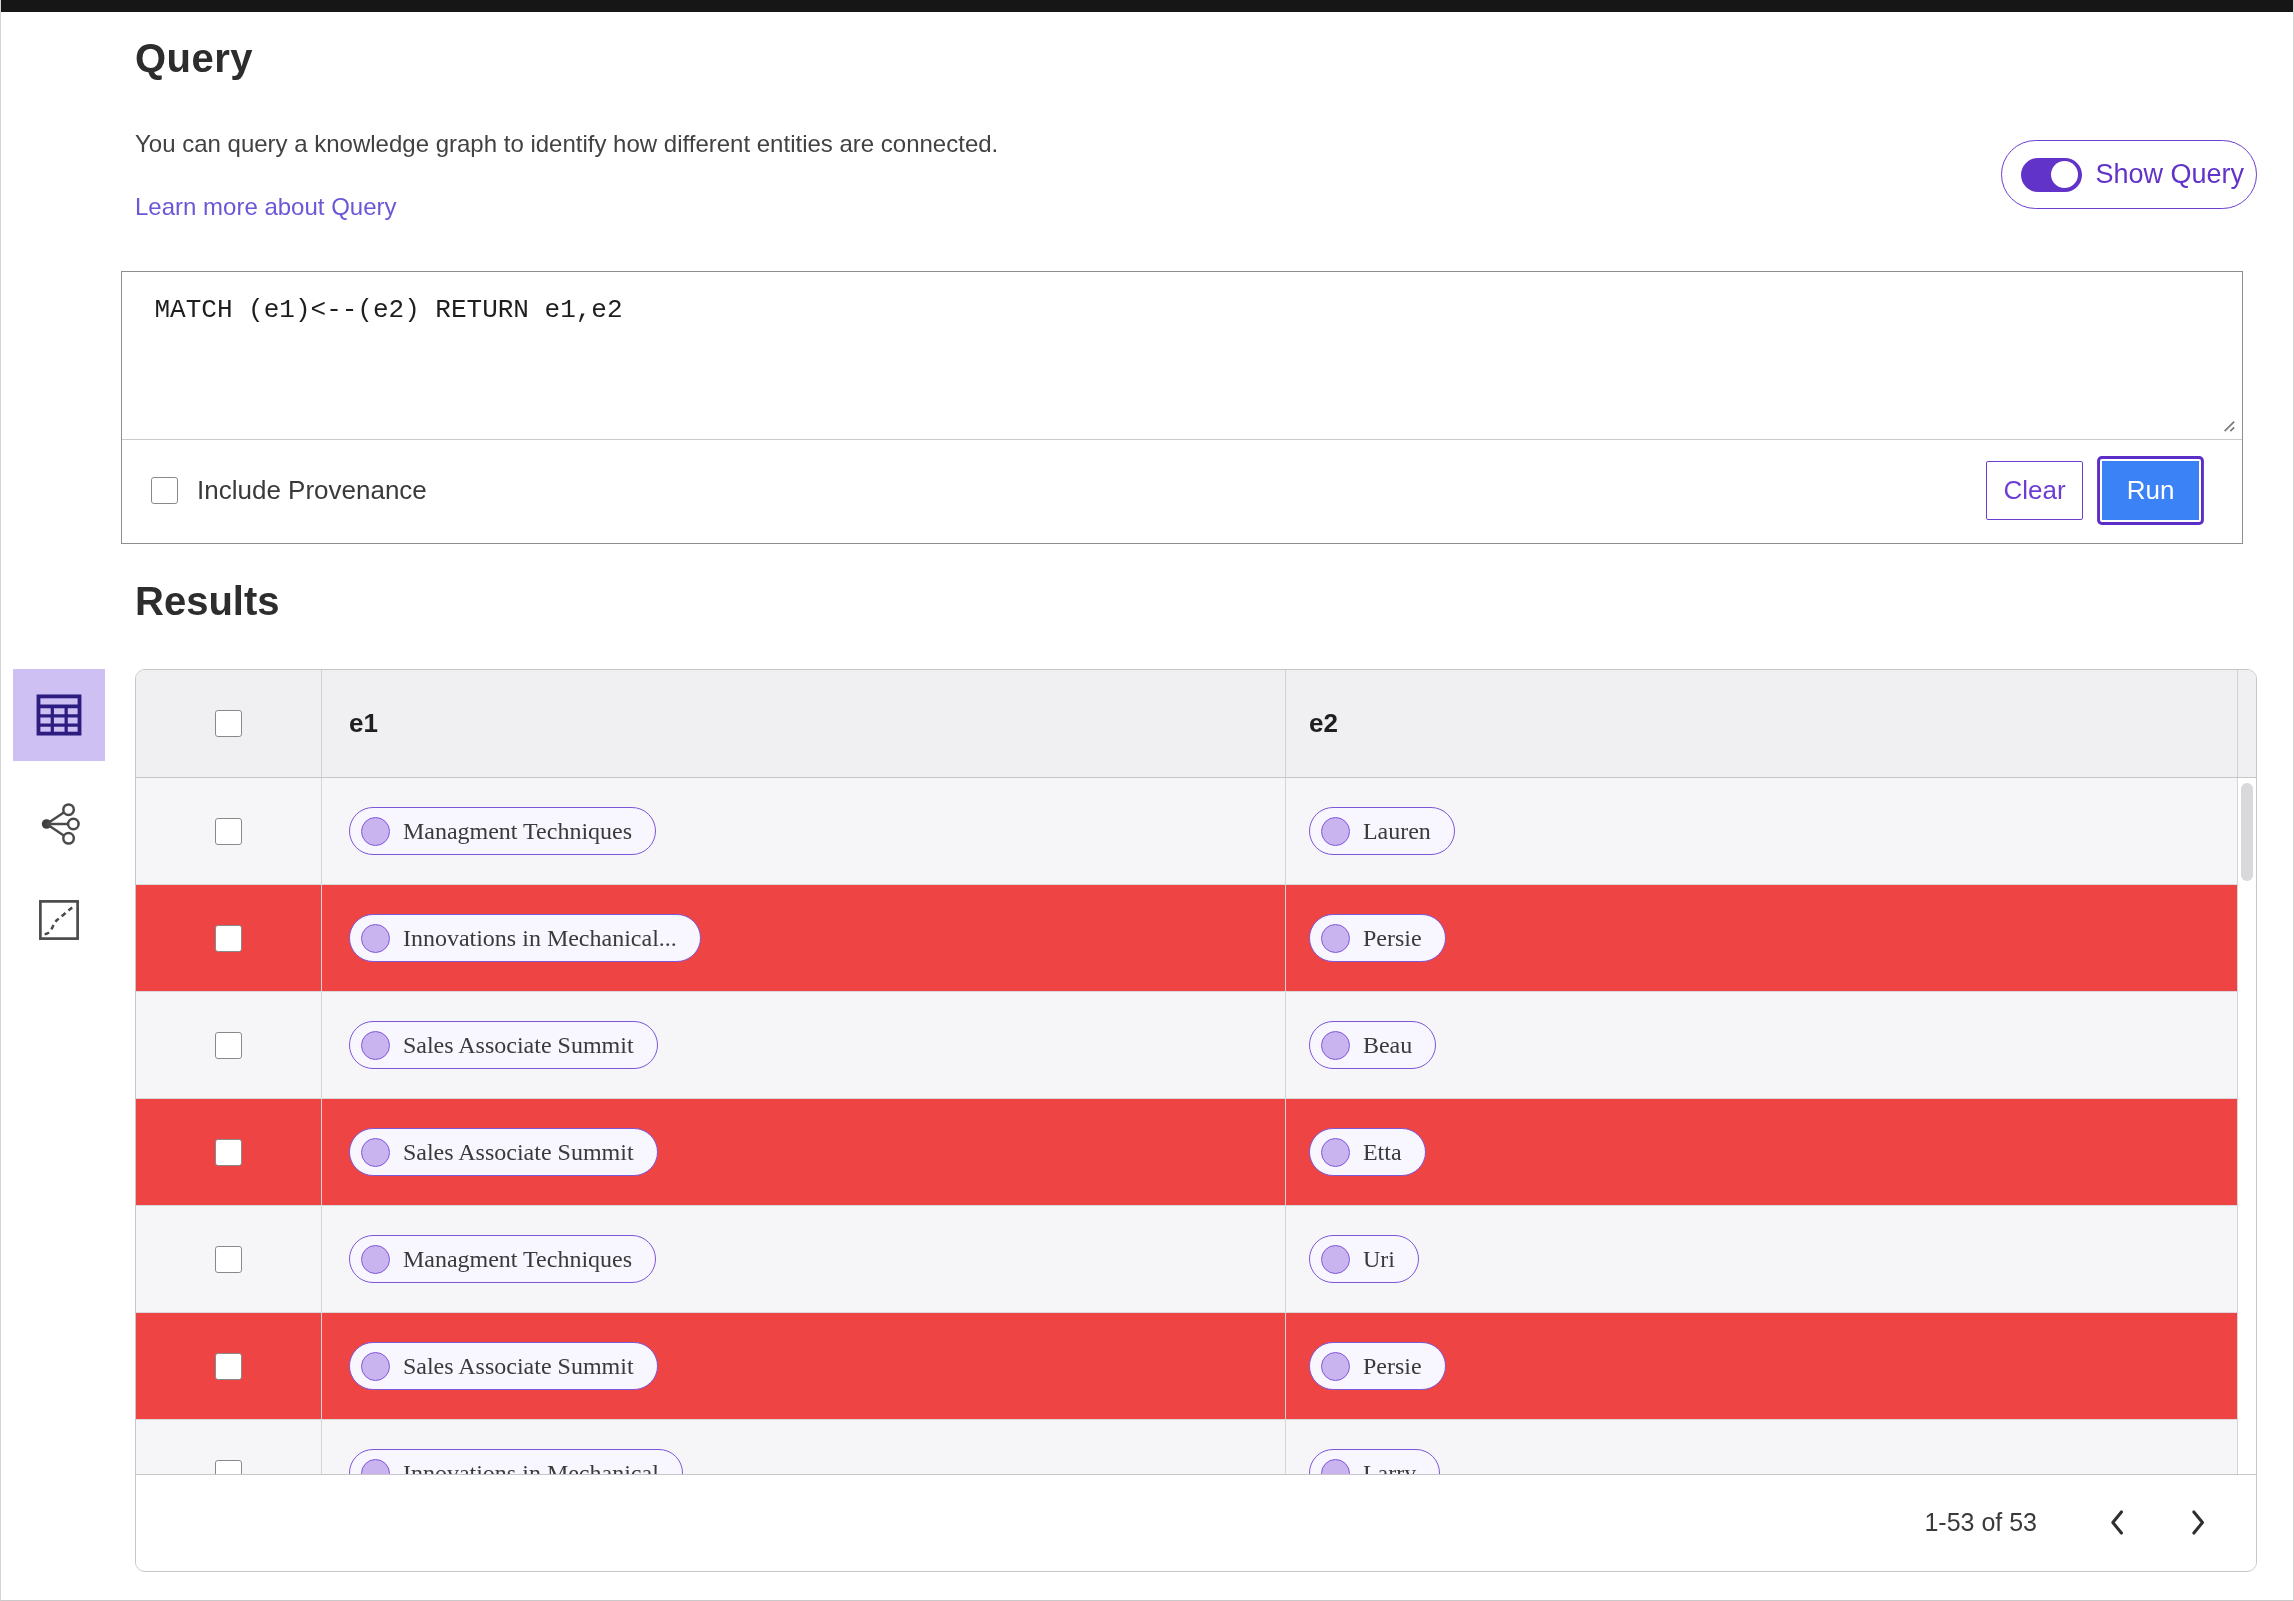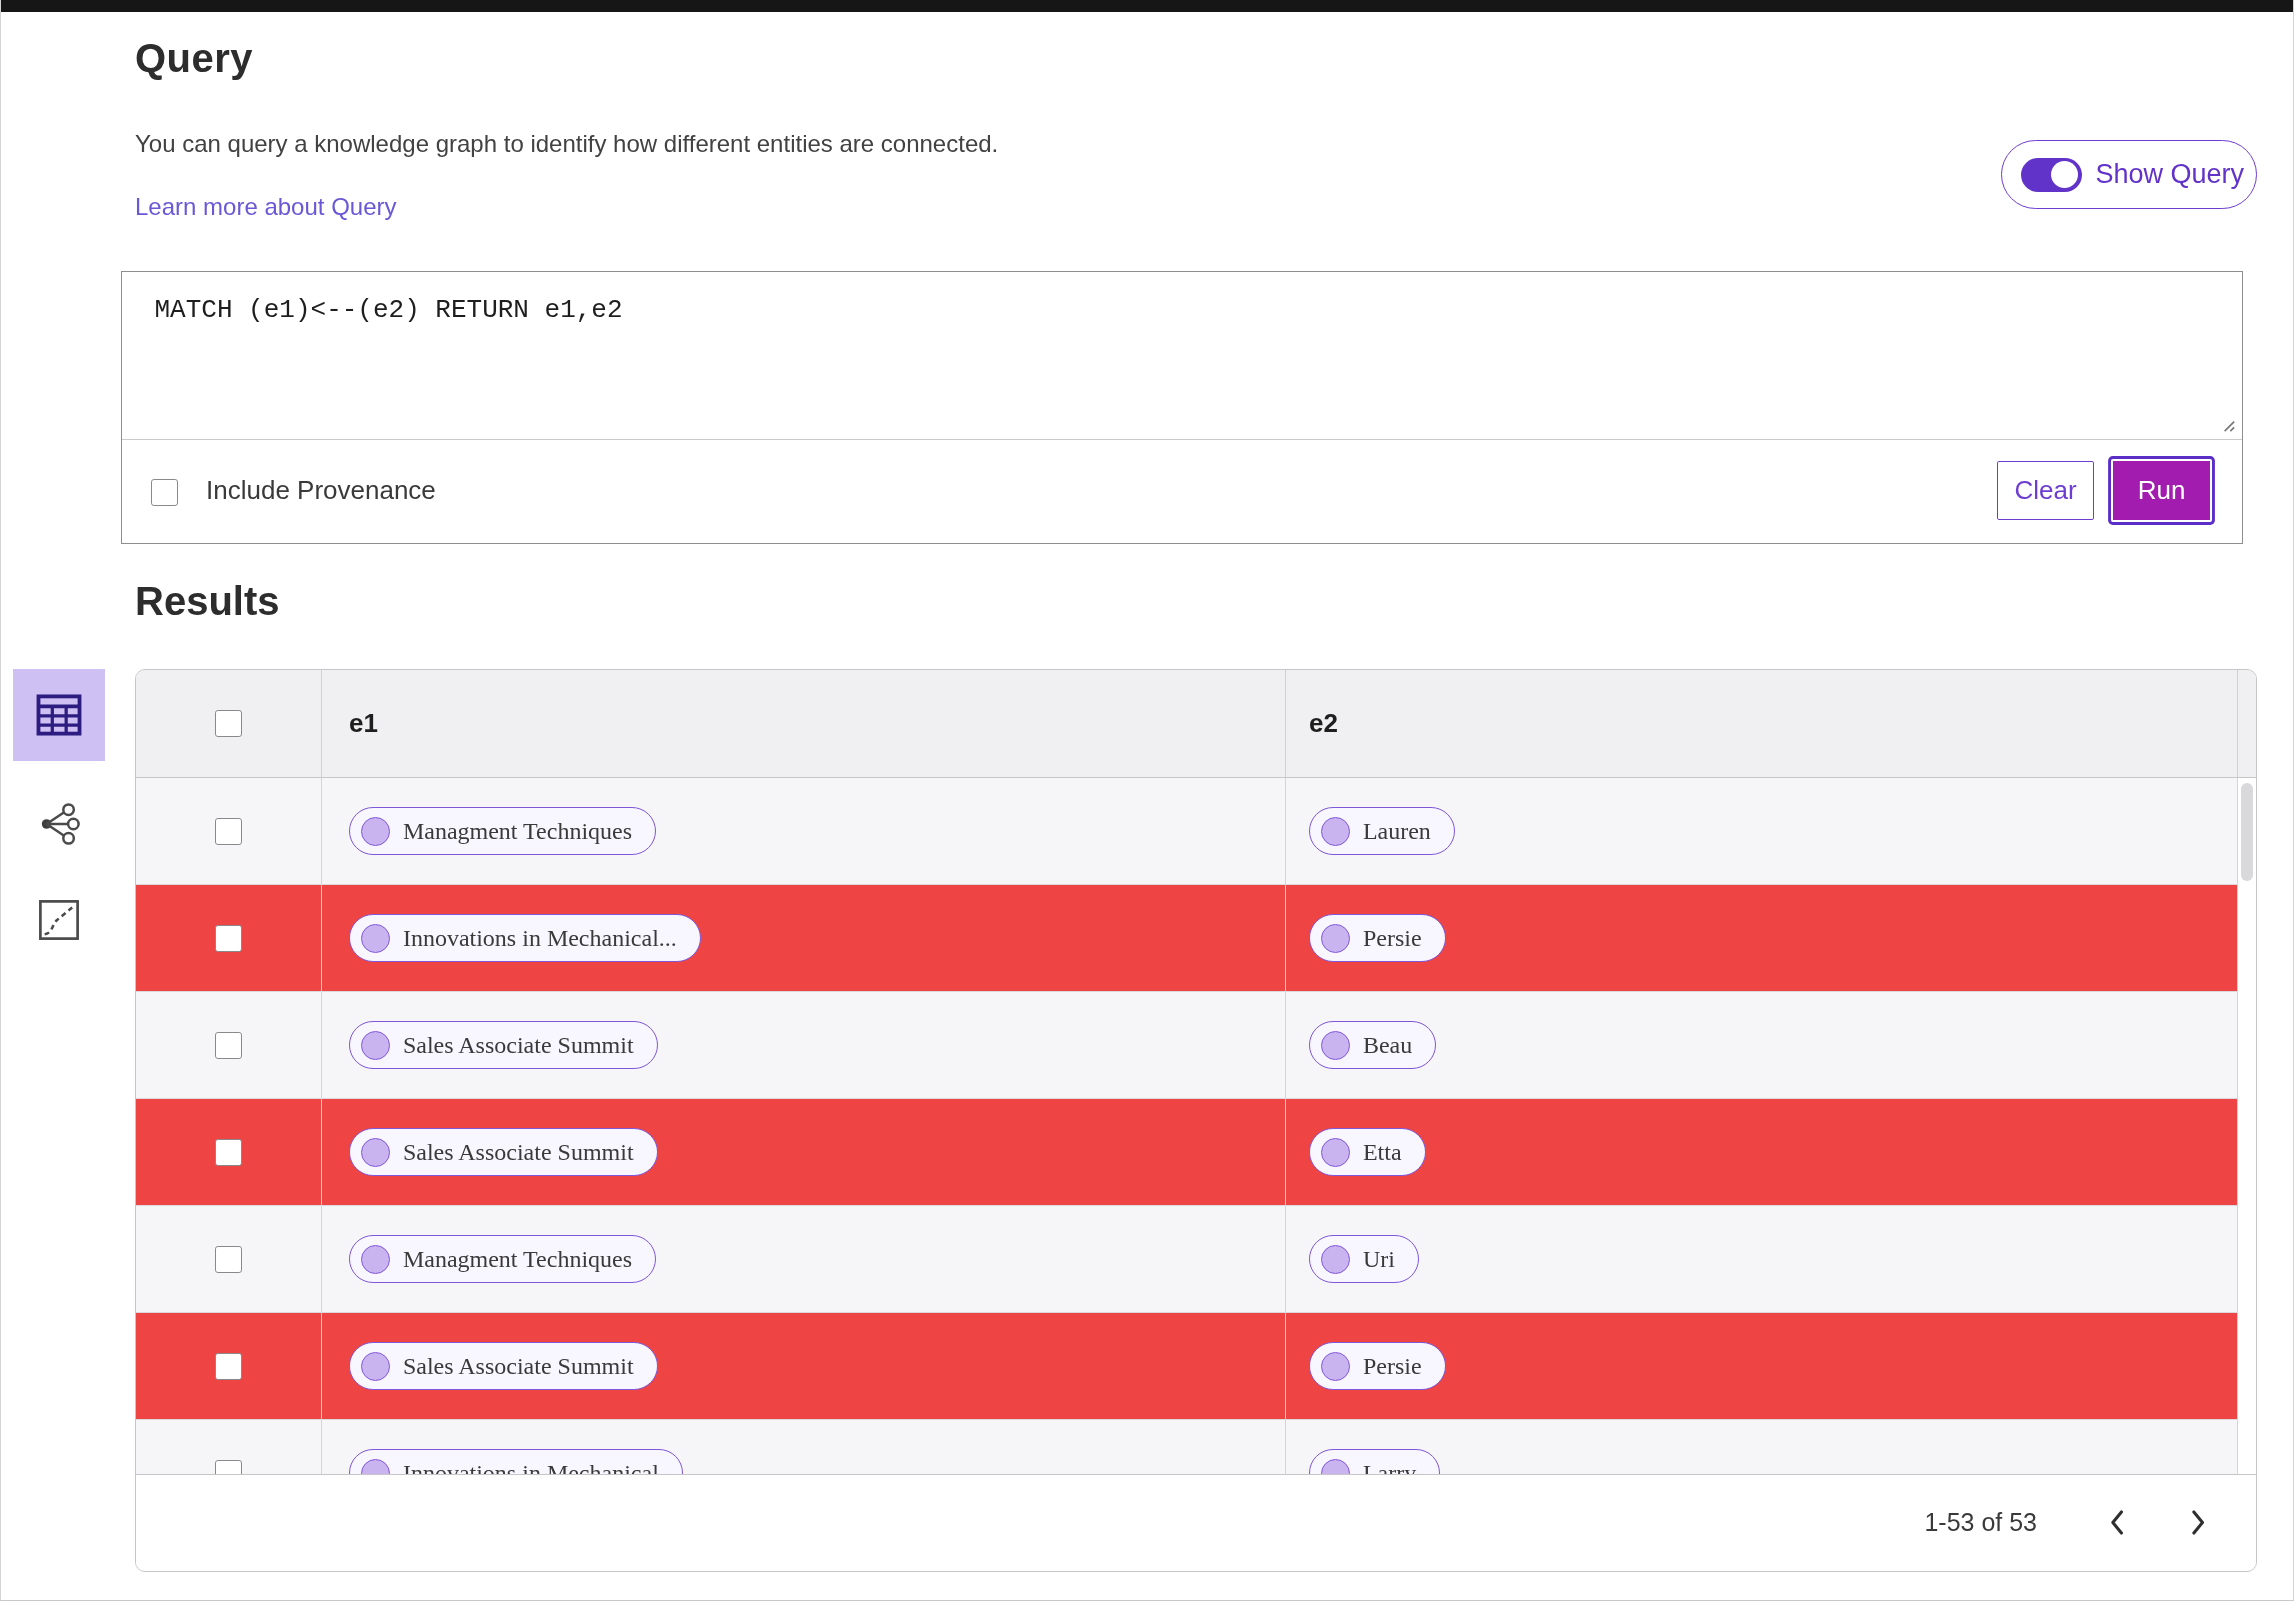--- a/index.html
+++ b/index.html
@@ -34,34 +34,34 @@
     position:absolute; left:120px; top:271px; width:2122px; height:273px;
     border:1.9px solid #8f8d90; background:#ffffff;
   }
   .query-input {
     position:relative; height:168px; border-bottom:1px solid #cbc9cb;
     padding:23px 32.5px; font-family:"Liberation Mono", monospace;
     font-size:26px; color:#1e1e1e; cursor:text;
   }
   .resize-handle { position:absolute; right:4.8px; bottom:4.8px; width:19px; height:19px; }
   .query-footer { height:101px; display:flex; align-items:center; padding:0 29px; }
-  .prov-label { display:flex; align-items:flex-end; gap:28px; font-size:26px; color:#3a3a3a; }
+  .prov-label { display:flex; align-items:center; gap:19px; font-size:26px; color:#3a3a3a; }
   .checkbox {
     width:27px; height:27px; border:1.9px solid #8a888b; border-radius:2.9px; background:#ffffff;
     display:inline-block; flex:0 0 auto; cursor:pointer;
   }
   .query-actions { margin-left:auto; display:flex; align-items:center; gap:17px; }
   .btn-clear {
     width:97px; height:59px; background:#ffffff; border:1.9px solid #6d3dd1; border-radius:1.9px;
     color:#6d3dd1; font-size:26px; font-family:inherit; cursor:pointer;
   }
   .btn-run {
-    width:101px; height:63px; background:#a21caf; border:2.9px solid #ffffff; border-radius:1.9px;
+    width:101px; height:63px; background:#3b82f6; border:2.9px solid #ffffff; border-radius:1.9px;
     box-shadow:0 0 0 2.9px #5b2ec7; color:#ffffff; font-size:26px; font-family:inherit; cursor:pointer;
-    margin-right:1px;
+    margin-right:12px;
   }
 
   
   .title-results { position:absolute; left:134px; top:579px; font-size:40px; font-weight:700; color:#2d2d2d; }
 
   .view-rail { position:absolute; left:0; top:669px; width:124px; }
   .rail-tile {
     width:92px; height:92px; margin-left:11.5px; display:flex; align-items:center; justify-content:center;
     cursor:pointer;
   }

